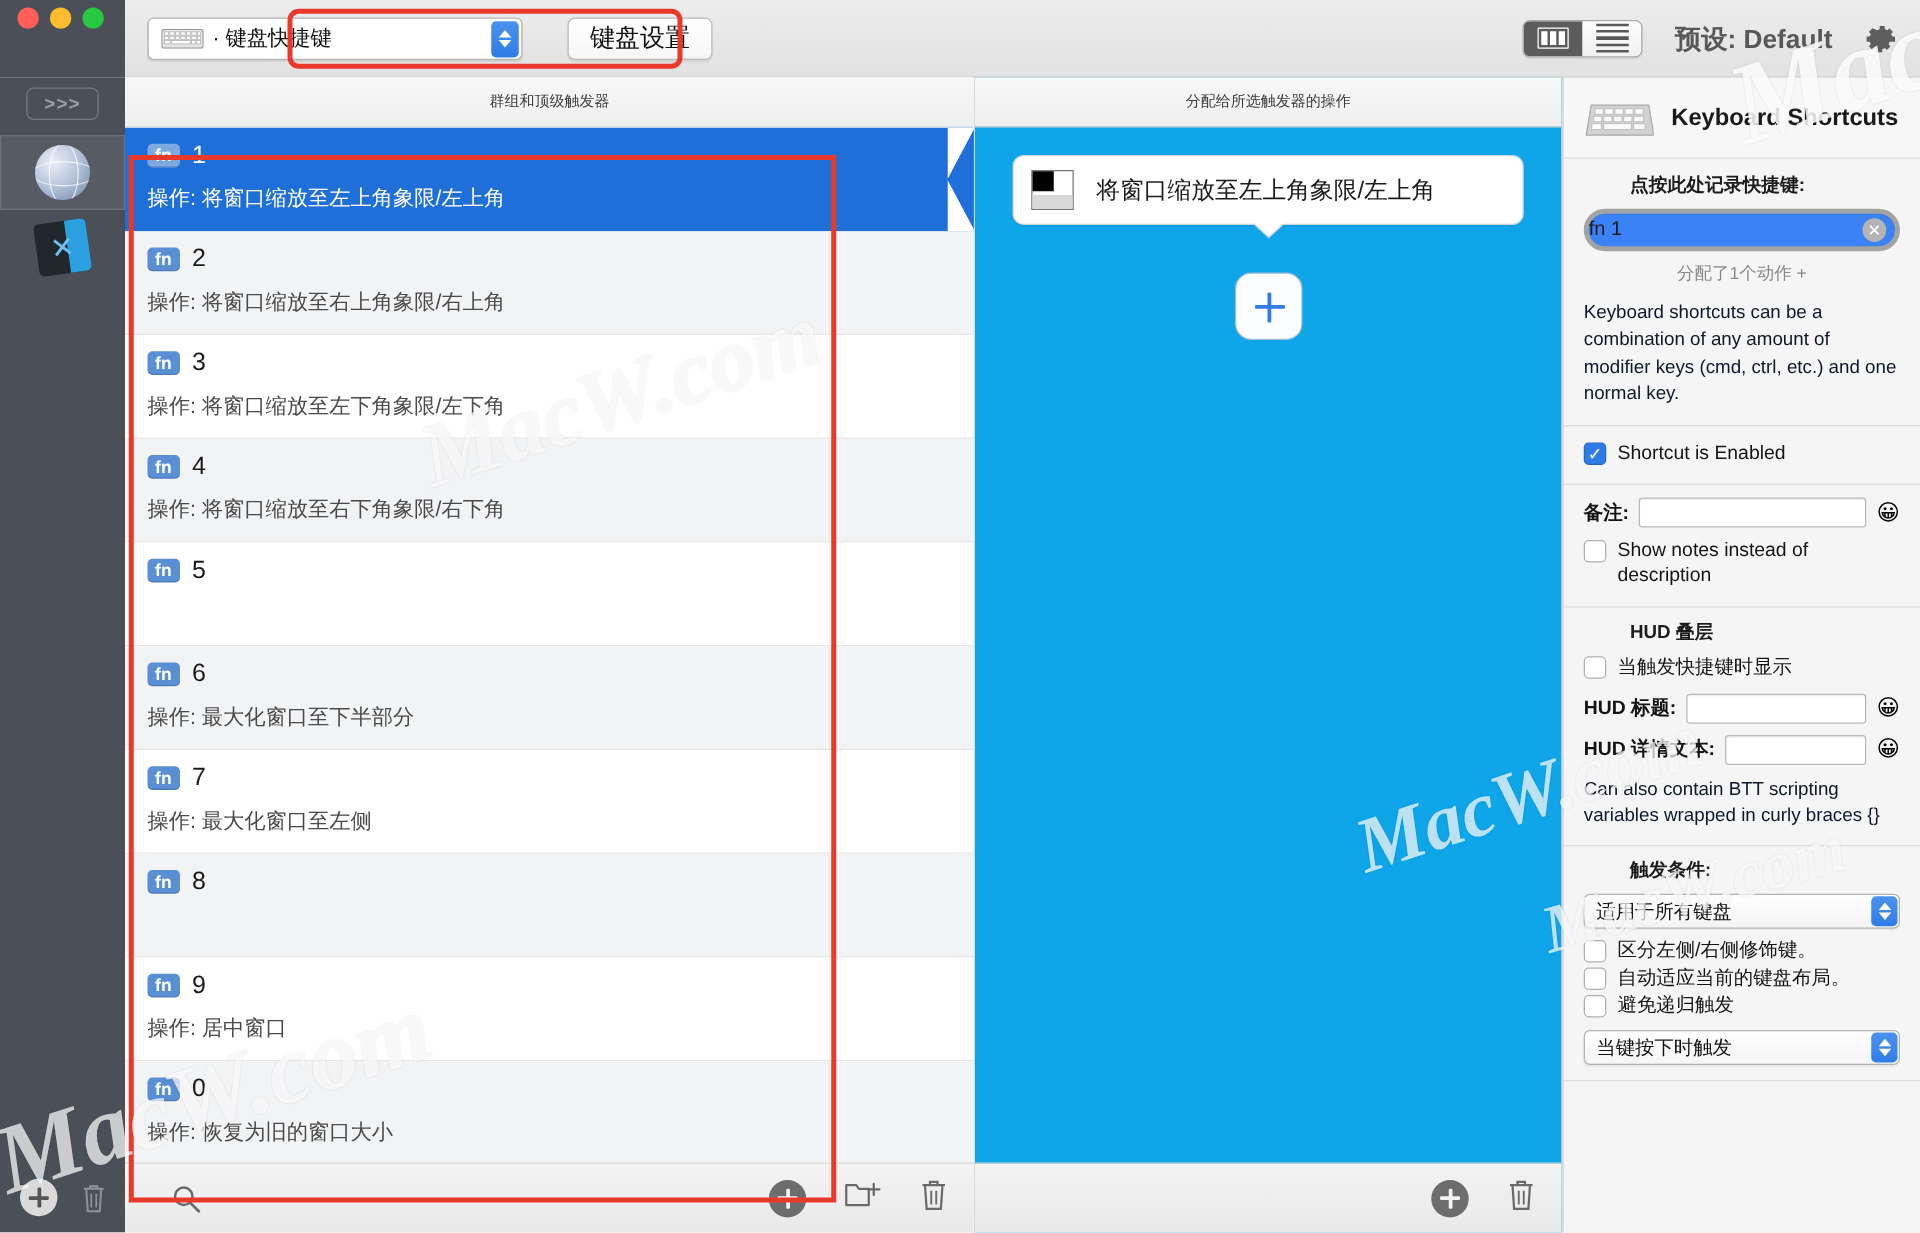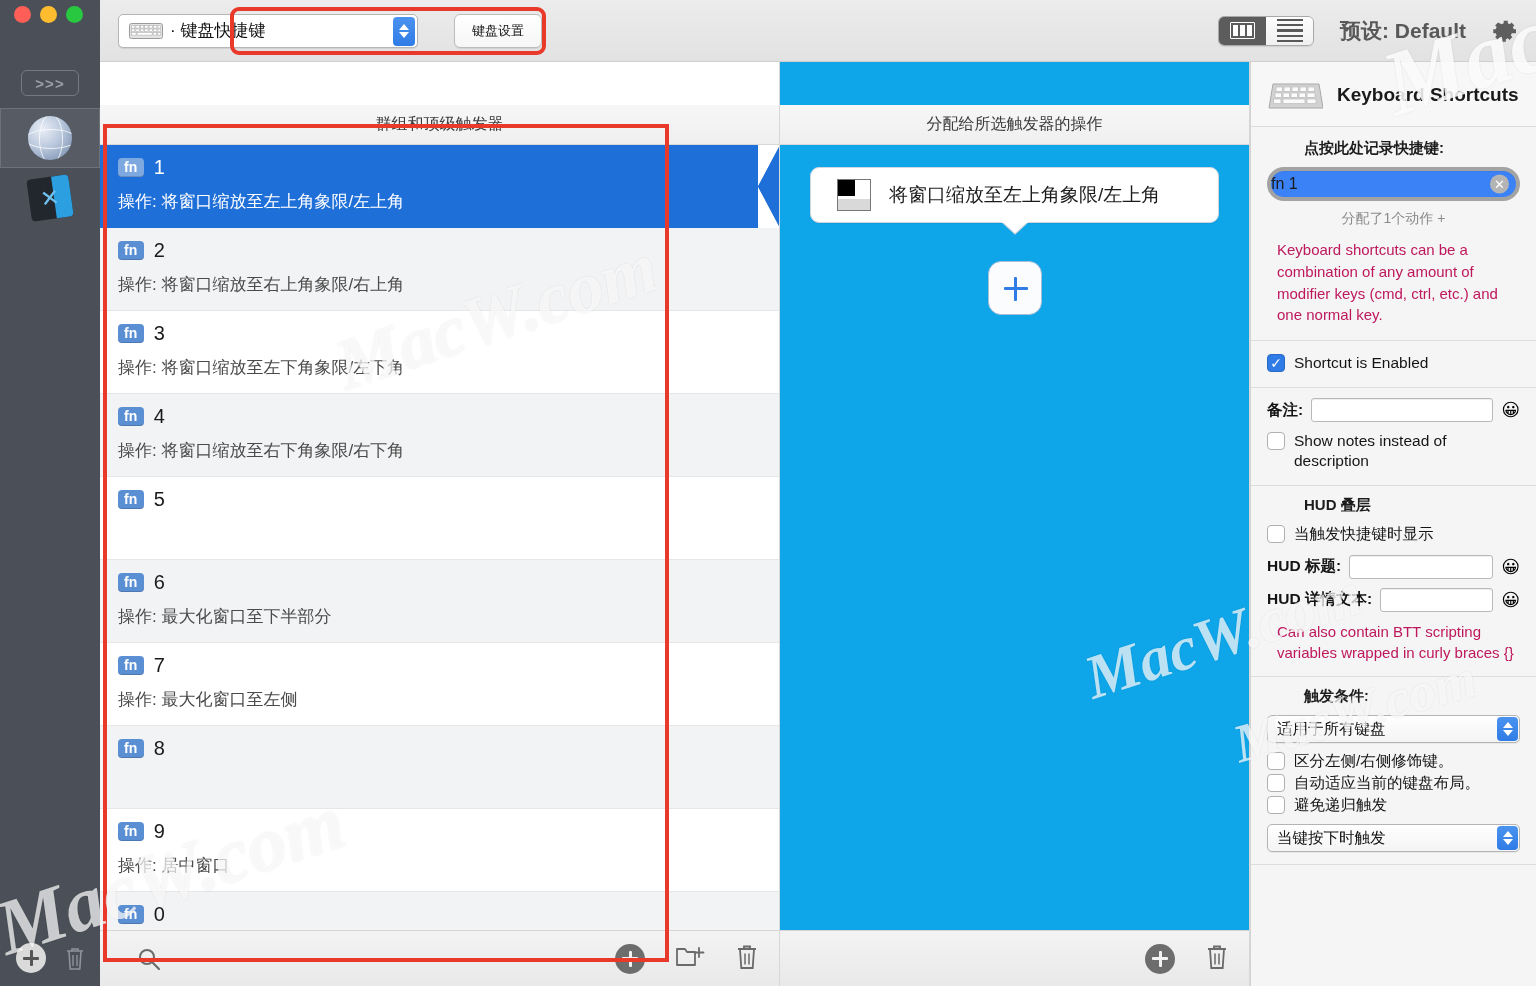--- a/index.html
+++ b/index.html
@@ -85,21 +85,21 @@
     border-left: 5px solid transparent;
     border-right: 5px solid transparent;
   }
   .stepper i.up { border-bottom: 6px solid #fff; }
   .stepper i.dn { border-top: 6px solid #fff; }
 
   .btn-plain {
     height: 34px; padding: 0 17px;
     background: linear-gradient(180deg,#ffffff,#f6f6f6);
     border: 1px solid #bcbcbc; border-radius: 6px;
-    font-size: 13px; color: #111;
+    font-size: 20px; color: #111;
     display: flex; align-items: center;
     box-shadow: 0 1px 1px rgba(0,0,0,.08);
     margin-left: 22px;
   }
 
   .tb-right {
     margin-left: auto; display: flex; align-items: center;
     gap: 26px; padding-right: 18px;
   }
   .segmented {
@@ -187,21 +187,21 @@
     display: flex; flex-direction: column;
     background: #fff;
     border-right: 1px solid #d7d7d7;
     position: relative;
   }
   .col-head {
     height: 40px; flex: 0 0 40px;
     background: linear-gradient(180deg,#f7f7f7,#efefef);
     border-bottom: 1px solid #d8d8d8;
     display: flex; align-items: center; justify-content: center;
-    font-size: 16px; color: #3b3b3b; margin-top: 43px;
+    font-size: 12px; color: #3b3b3b;
   }
   .trigger-list { flex: 1; overflow: hidden; background: #fff; }
   .trow {
     height: 83px; padding: 11px 0 0 18px;
     border-bottom: 1px solid #e6e6e6;
     position: relative;
   }
   .trow.odd { background: #fff; }
   .trow.even { background: #f2f3f5; }
   .trow.sel { background: #1f6fd8; border-bottom-color: #1f6fd8; }
@@ -258,21 +258,21 @@
   
   .col-actions {
     flex: 1; display: flex; flex-direction: column;
     background: #0ea5e9; border-right: 1px solid #d7d7d7;
     min-width: 0;
   }
   .actions-area { flex: 1; padding: 22px 30px 0; position: relative; }
   .action-card {
     background: #fff; border: 1px solid #cfd6de; border-radius: 9px;
     height: 56px; display: flex; align-items: center; gap: 18px;
-    padding-left: 26px; position: relative;
+    padding-left: 14px; position: relative;
     box-shadow: 0 1px 1px rgba(0,0,0,.04);
   }
   .act-thumb {
     width: 34px; height: 32px; border: 1px solid #777; background: #fff;
     position: relative; flex: 0 0 auto;
   }
   .act-thumb .q { position: absolute; left: 0; top: 0; width: 17px; height: 16px; background: #000; }
   .act-thumb .b { position: absolute; left: 0; bottom: 0; width: 100%; height: 11px; background: #d9d9d9; }
   .act-label { font-size: 19px; color: #1b1b1b; }
   .card-tail {
@@ -315,21 +315,21 @@
     border-radius: 17px; display: flex; align-items: center; justify-content: flex-start;
     position: relative; box-shadow: inset 0 1px 1px rgba(0,0,0,.05);
   }
   .record-value { font-size: 16px; color: #1b1b1b; }
   .clear-x {
     position: absolute; right: 7px; top: 50%; transform: translateY(-50%);
     width: 19px; height: 19px; border-radius: 50%; background: #b4b4b4;
     color: #fff; font-size: 13px; line-height: 19px; text-align: center;
   }
   .assigned { text-align: center; font-size: 14px; color: #8a8a8a; margin-top: 9px; }
-  .desc { font-size: 15px; color: #be185d; line-height: 1.45; margin-top: 11px; margin-left: 10px; }
+  .desc { font-size: 15px; color: #0f172a; line-height: 1.45; margin-top: 11px; }
 
   .chkrow { display: flex; align-items: flex-start; gap: 9px; margin: 2px 0; }
   .chk {
     width: 18px; height: 18px; border-radius: 4px;
     border: 1px solid #b0b0b0; background: #fff; flex: 0 0 auto; margin-top: 1px;
     position: relative;
   }
   .chk.on { background: #2f7ce6; border-color: #2668c4; }
   .chk.on::after {
     content: '✓'; position: absolute; inset: 0;

